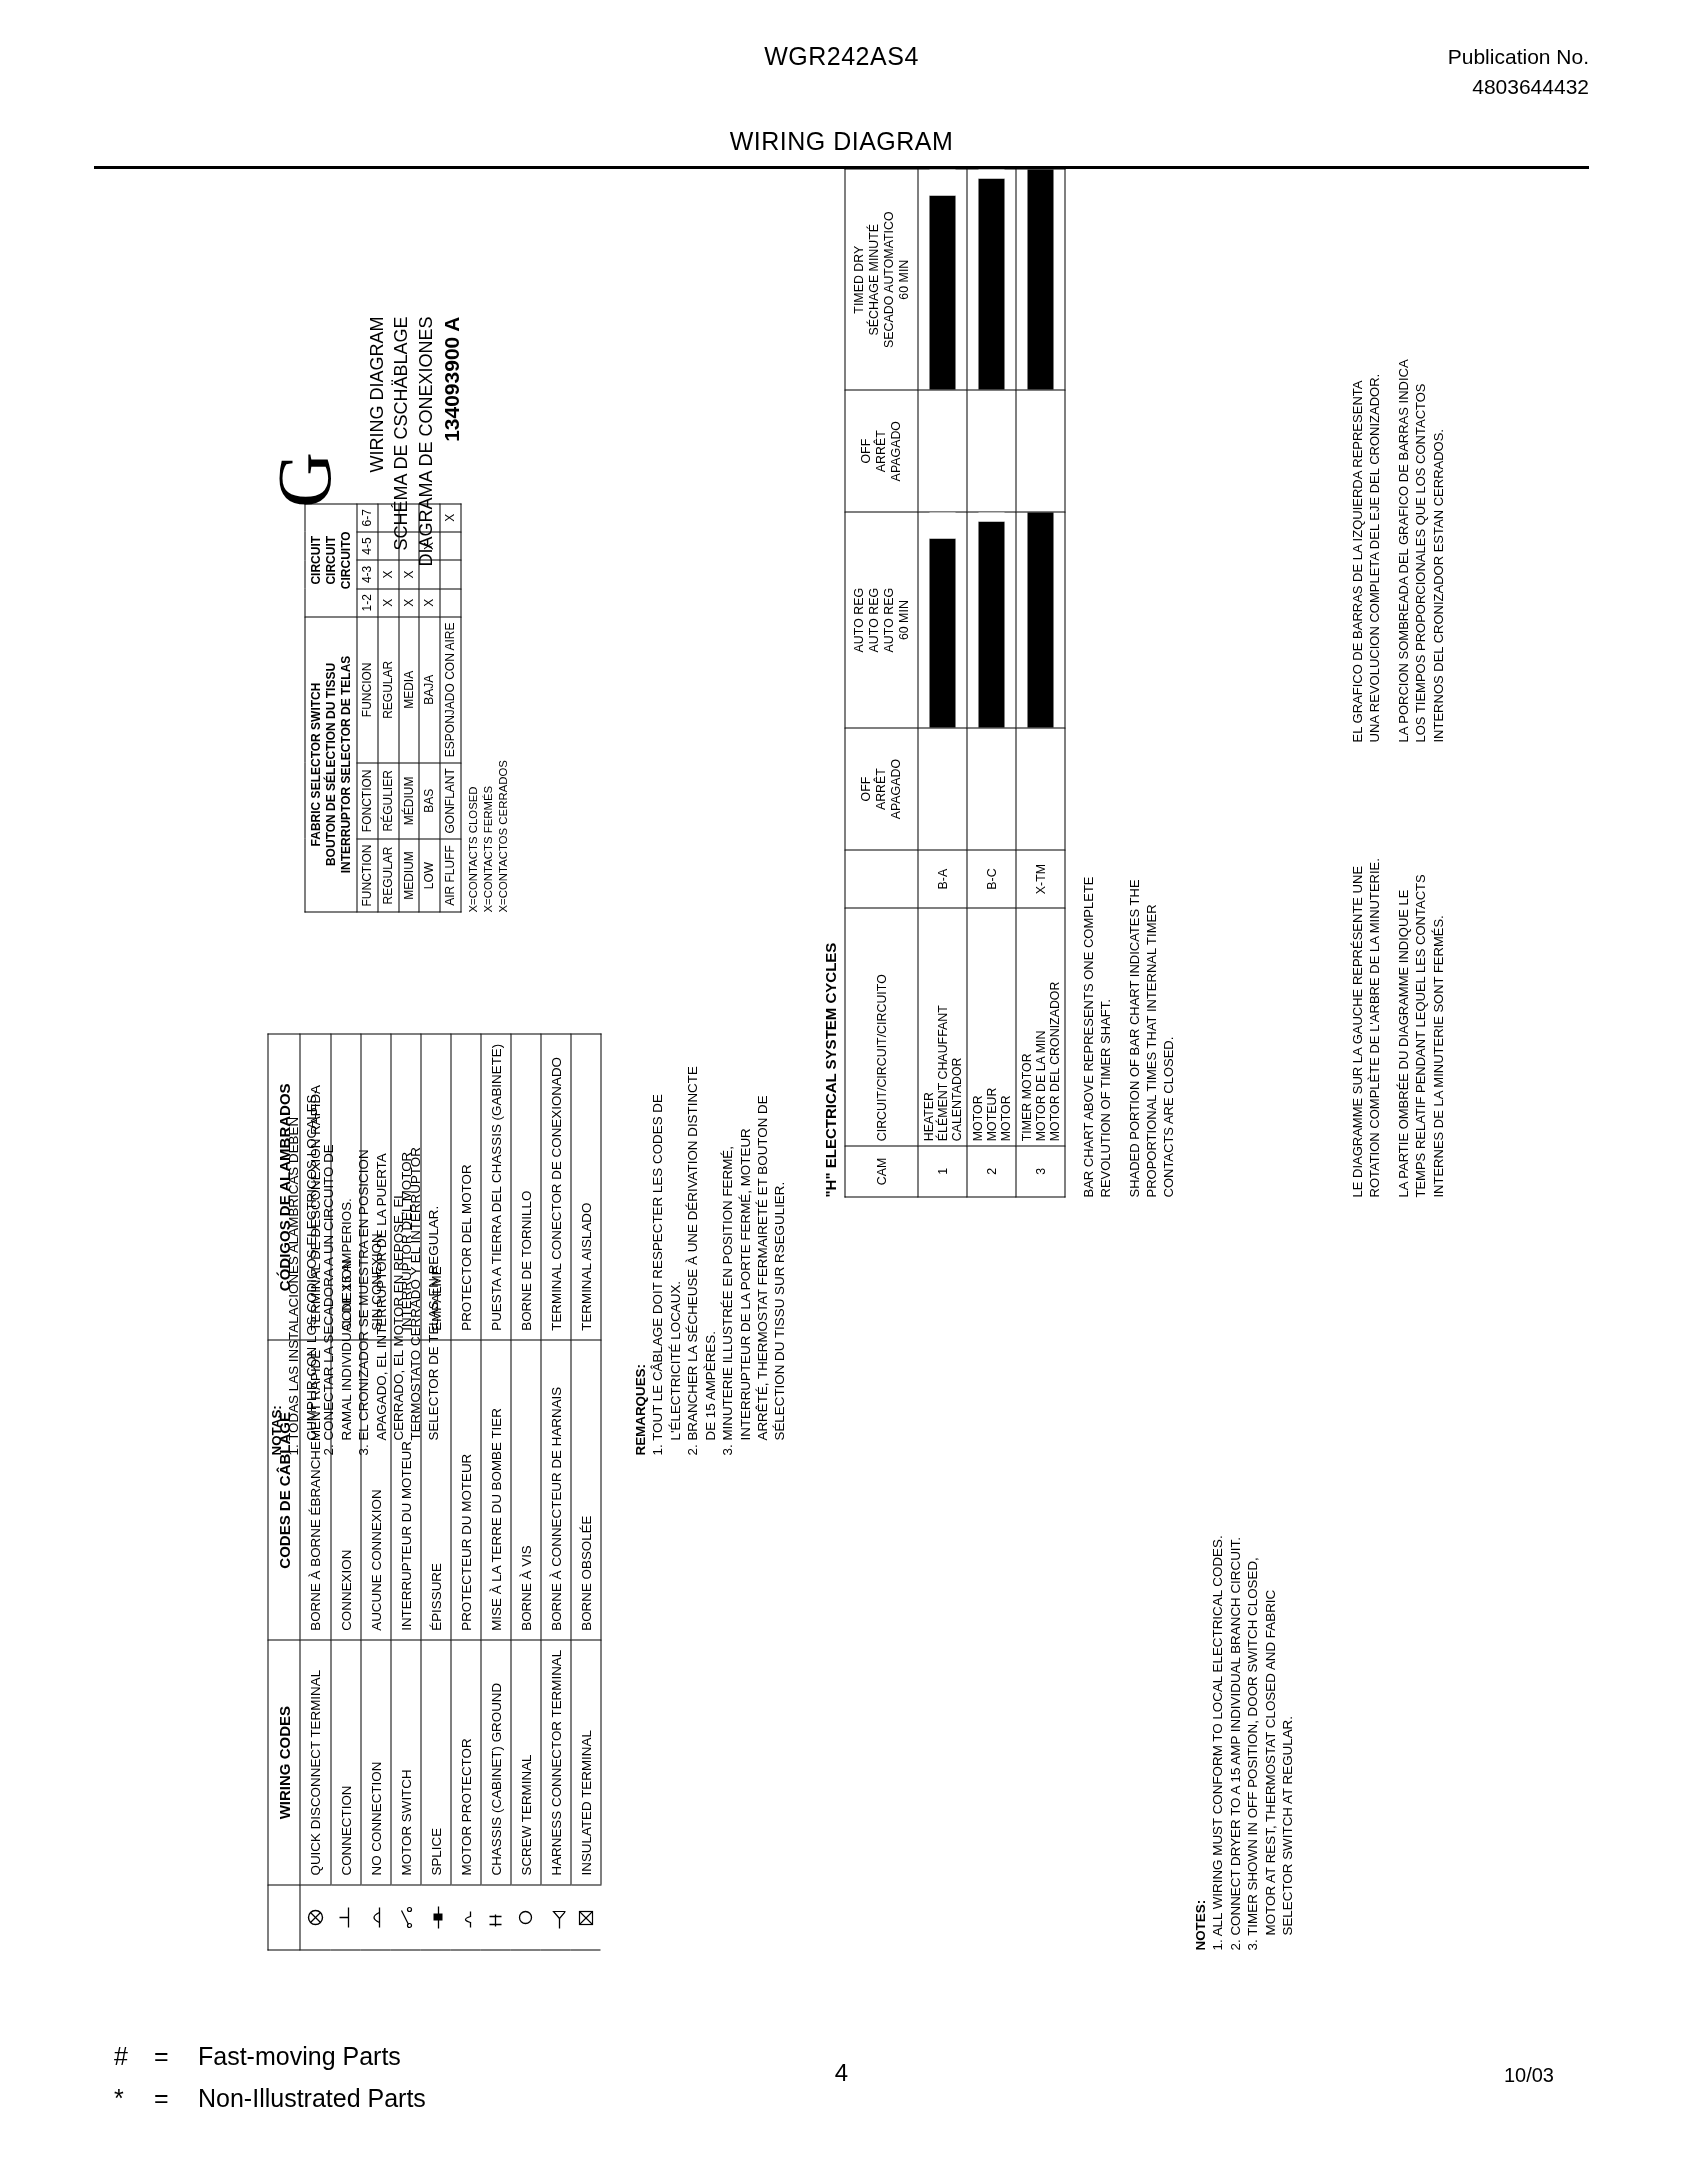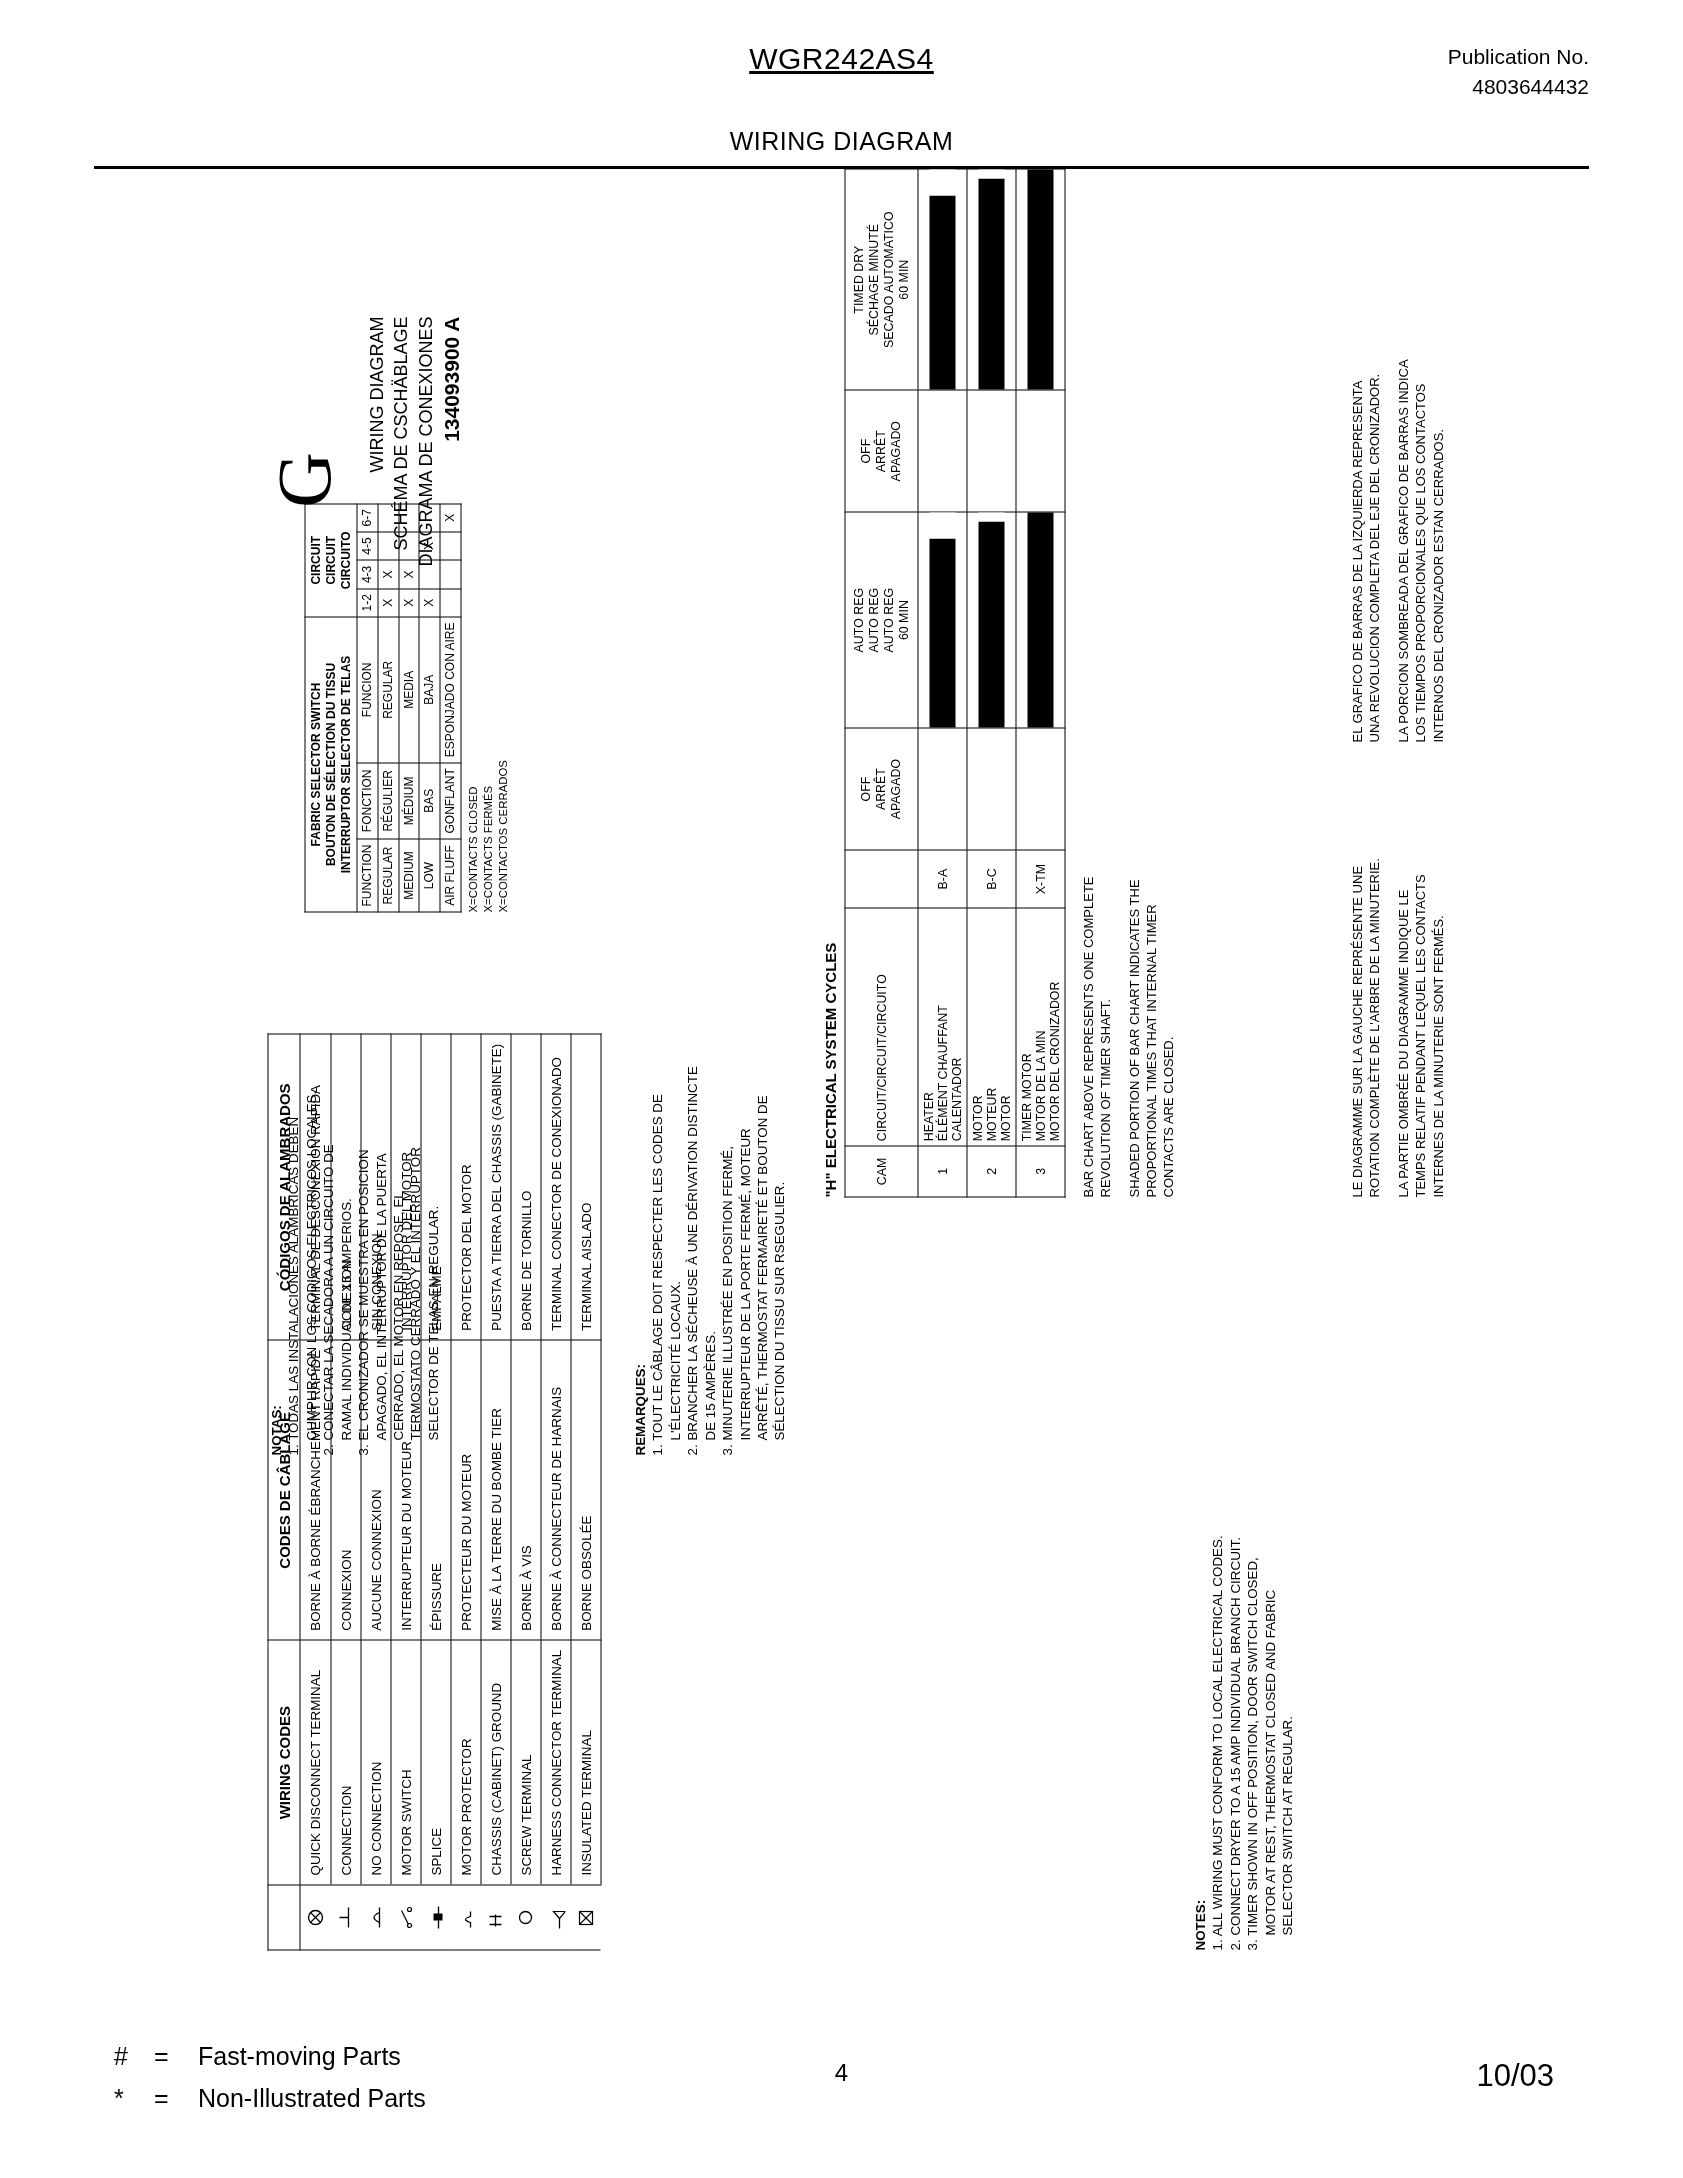--- a/index.html
+++ b/index.html
@@ -16,23 +16,22 @@
     overflow: hidden;
   }
 
   
   .model-no {
     position: absolute;
     top: 42px;
     left: 0;
     width: 1683px;
     text-align: center;
-    font-size: 30px;
+    font-size: 25px;
     letter-spacing: 0.5px;
-    text-decoration: underline;
   }
   .pub-block {
     position: absolute;
     top: 42px;
     right: 94px;
     text-align: right;
     font-size: 21px;
     line-height: 1.45;
   }
   .doc-title {
@@ -66,22 +65,22 @@
   .footer-center {
     position: absolute;
     left: 0; width: 1683px;
     bottom: 91px;
     text-align: center;
     font-size: 24px;
   }
   .footer-right {
     position: absolute;
     right: 129px;
-    bottom: 84px;
-    font-size: 31px;
+    bottom: 91px;
+    font-size: 20px;
   }
 
   
   
   #sheet {
     position: absolute;
     left: 50%;
     top: 50%;
     width: 1841px;   
     height: 1426px;  

